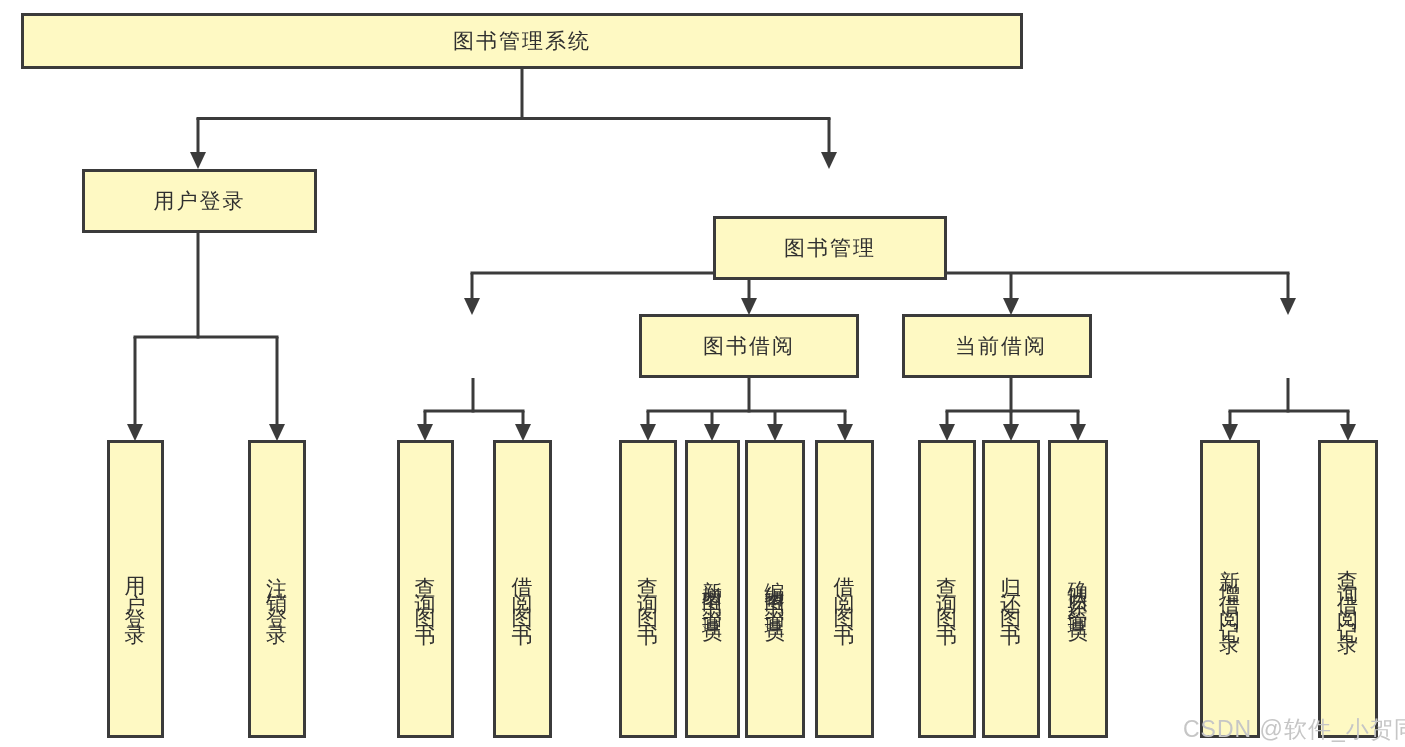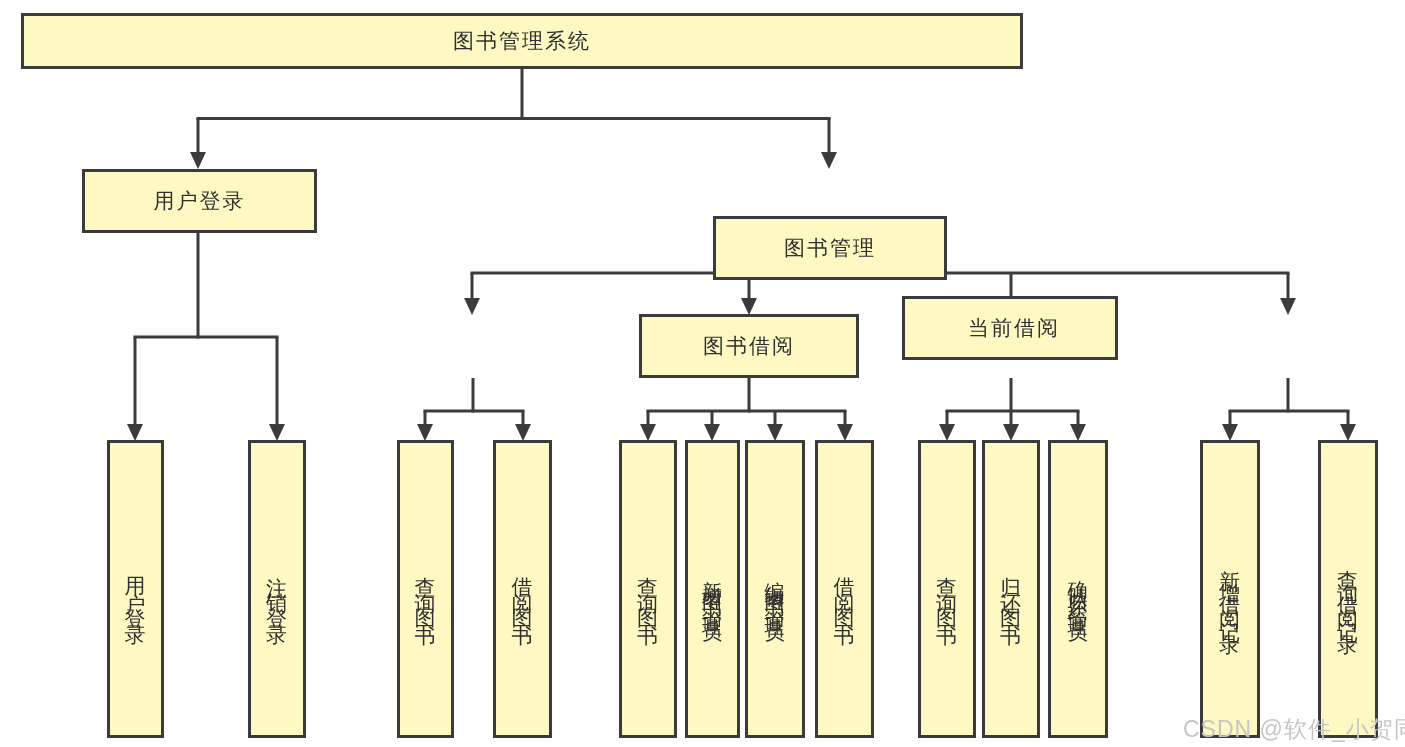--- a/index.html
+++ b/index.html
@@ -109,21 +109,21 @@
     <line x1="1348" y1="411" x2="1348" y2="426"></line>
     <polygon points="1340,424 1356,424 1348,441"></polygon>
   </svg>
 
   <div class="box" style="left:21px;top:13px;width:1002px;height:56px;">图书管理系统</div>
 
   <div class="box" style="left:82px;top:169px;width:235px;height:64px;">用户登录</div>
   <div class="box" style="left:713px;top:169px;width:234px;height:64px;margin-top:47px;">图书管理</div>
 
   <div class="box" style="left:639px;top:314px;width:220px;height:64px;">图书借阅</div>
-  <div class="box" style="left:902px;top:296px;width:216px;height:64px;padding-left:8px;">当前借阅</div>
+  <div class="box" style="left:902px;top:314px;width:190px;height:64px;padding-left:8px;">当前借阅</div>
 
   <div class="box vbox" style="left:107px;top:440px;width:57px;height:298px;">用户登录</div>
   <div class="box vbox" style="left:248px;top:440px;width:58px;height:298px;">注销登录</div>
 
   <div class="box vbox" style="left:397px;top:440px;width:57px;height:298px;">查询图书</div>
   <div class="box vbox" style="left:493px;top:440px;width:59px;height:298px;">借阅图书</div>
 
   <div class="box vbox" style="left:619px;top:440px;width:58px;height:298px;">查询图书</div>
   <div class="box vbox ls9" style="left:685px;top:440px;width:55px;height:298px;">新增图书（管理员）</div>
   <div class="box vbox ls9" style="left:745px;top:440px;width:60px;height:298px;">编辑图书（管理员）</div>

